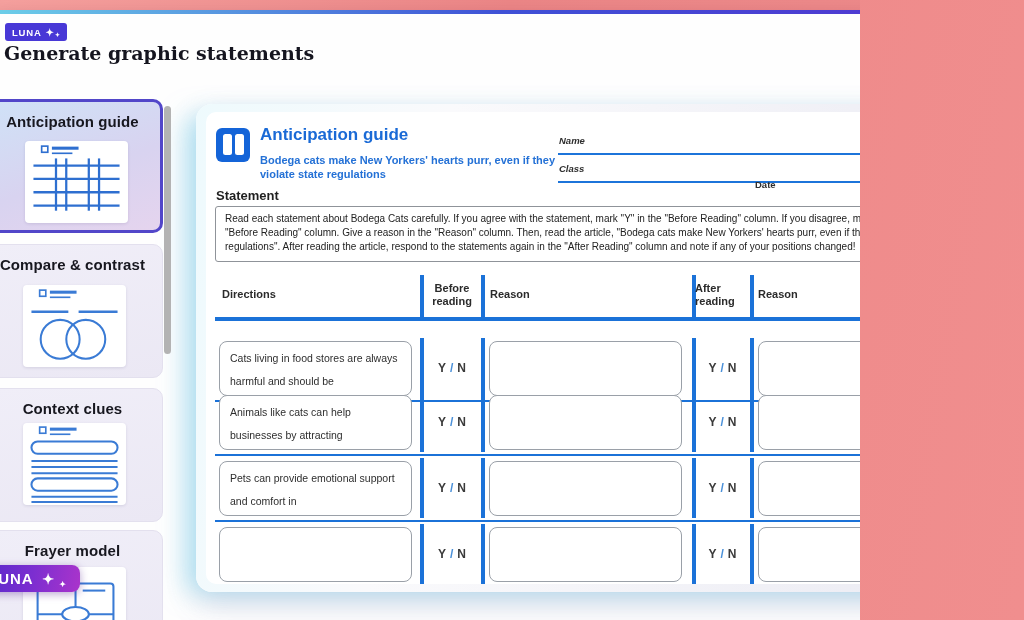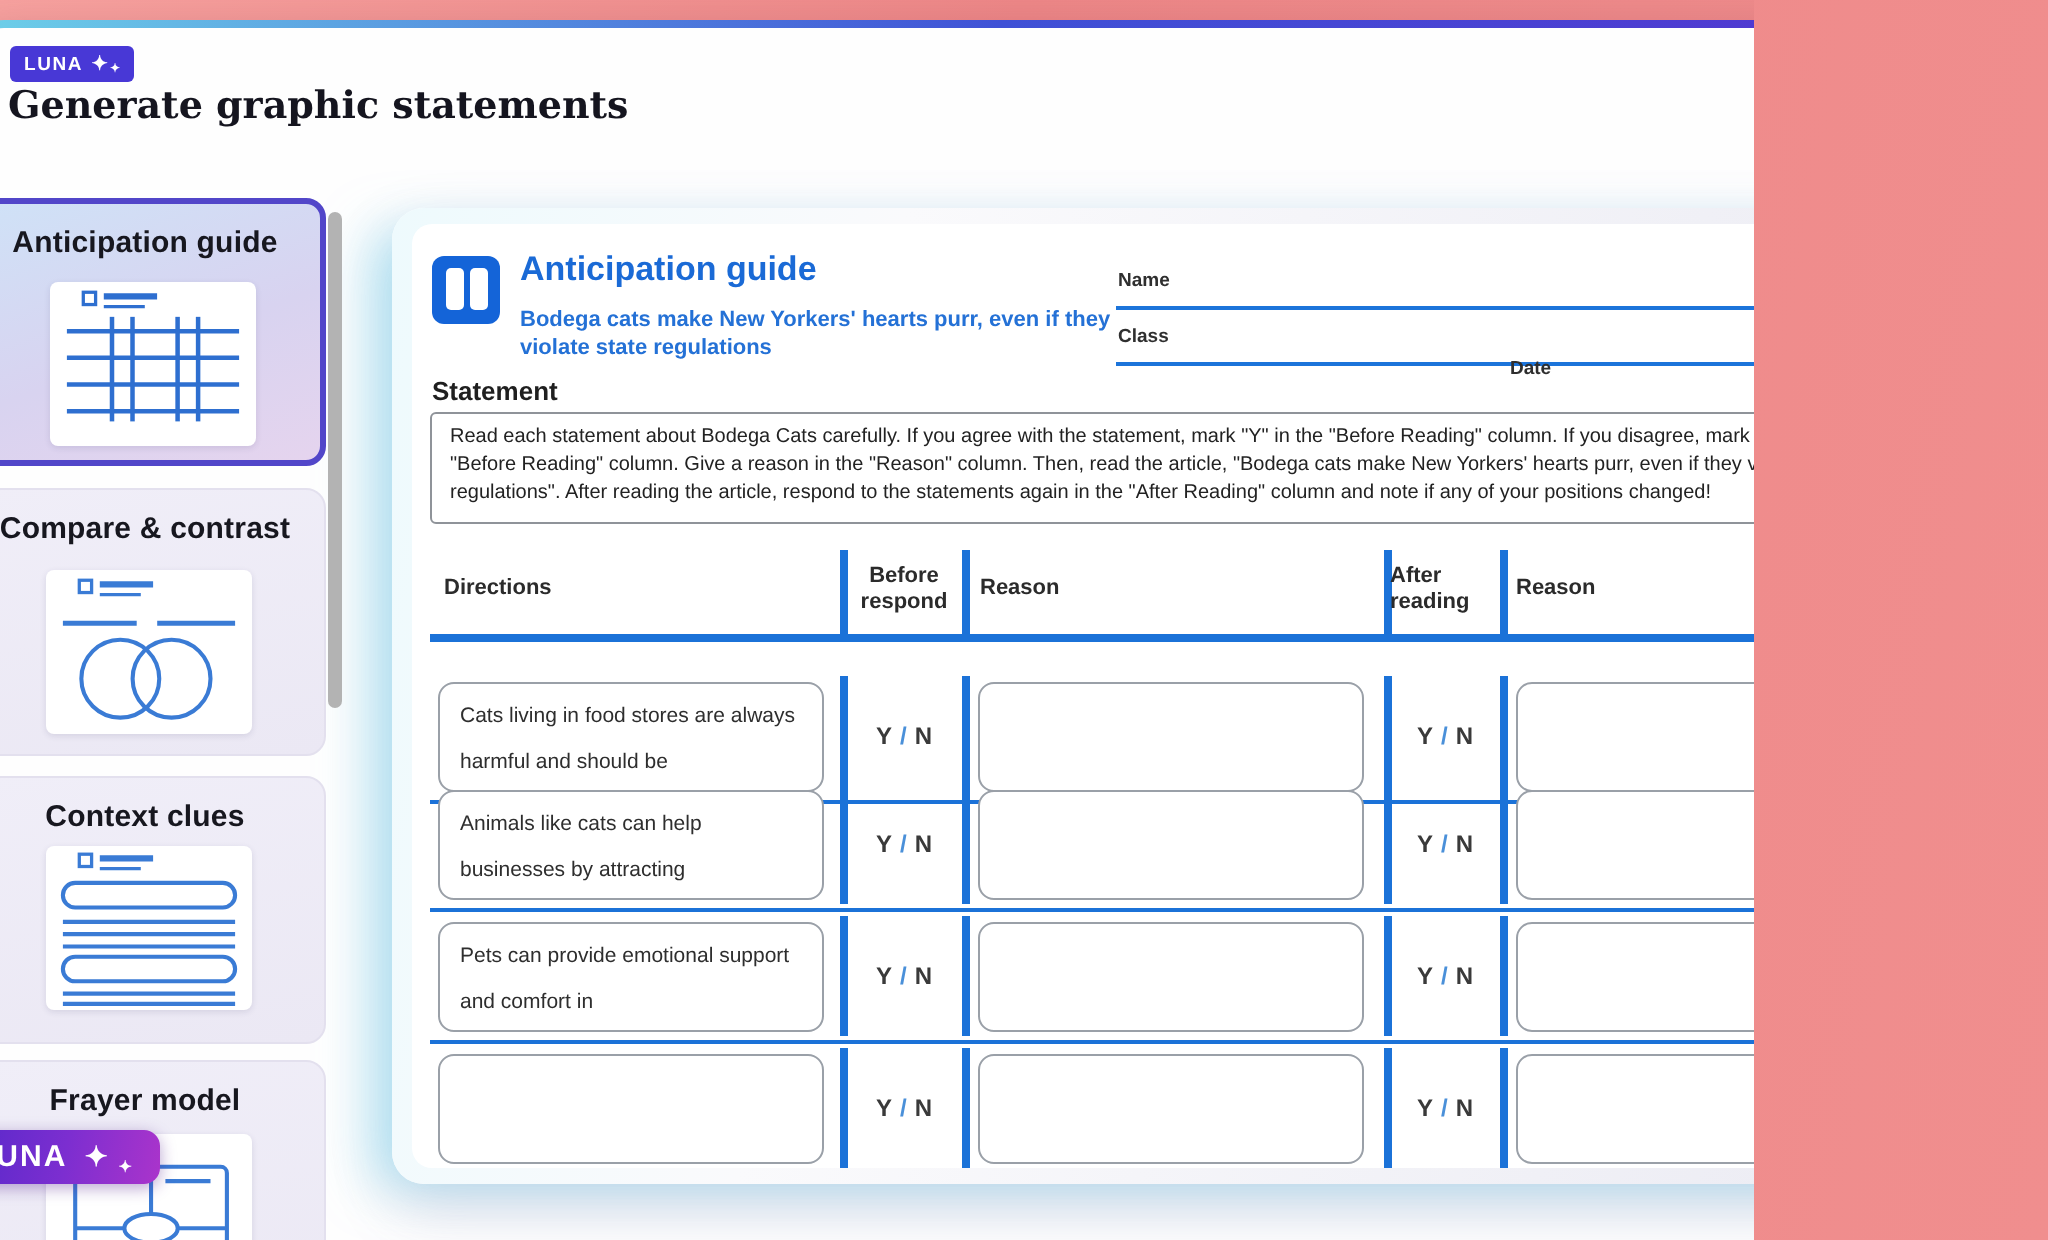--- a/index.html
+++ b/index.html
@@ -1,19 +1,19 @@
 <!DOCTYPE html>
 <html><head>
 <meta charset="utf-8">
 <style>
   html,body{margin:0;padding:0;}
   body{width:1024px;height:620px;overflow:hidden;
        font-family:"Liberation Sans",sans-serif;
        background:linear-gradient(100deg,#f8a3a0 0%,#ee8888 45%,#f08e8e 100%);}
-  #app{position:relative;width:860px;height:620px;overflow:hidden;padding-left:17px;}
+  #app{position:relative;width:860px;height:620px;overflow:hidden;}
 
   
   .modal-frame{position:absolute;left:-24px;top:10px;width:1009px;height:640px;
     border-radius:26px;
     background:linear-gradient(to right,#6ed3e9 0%,#3f51d6 52%,#5334d0 100%);
     box-shadow:0 6px 24px rgba(120,40,60,.25);}
   .modal-inner{position:absolute;left:4px;top:4px;right:4px;bottom:0;
     background:#fefefe;border-radius:22px 22px 0 0;}
 
   
@@ -60,21 +60,21 @@
 
   
   .ws-icon{position:absolute;left:10px;top:16px;width:34px;height:34px;background:#1464d8;border-radius:6px;}
   .ws-icon .bar{position:absolute;top:6px;width:9px;height:21px;background:#fff;border-radius:2.5px;}
   .ws-icon .b1{left:7px;} .ws-icon .b2{left:18.5px;}
   .ws-title{position:absolute;left:54px;top:13px;font-size:17px;font-weight:bold;color:#1a6ad6;}
   .ws-subtitle{position:absolute;left:54px;top:41px;width:312px;font-size:11px;font-weight:bold;
     color:#2471d6;line-height:14px;}
   .field{position:absolute;left:352px;width:392px;border-bottom:2px solid #1c74da;height:21px;}
   .field-name{top:20px;} .field-classdate{top:48px;}
-  .field .flabel{position:absolute;left:1px;top:3px;font-size:9.5px;font-weight:600;color:#2f2f2f;}
+  .field .flabel{position:absolute;left:1px;top:3px;font-size:9.5px;font-weight:600;color:#2f2f2f;font-style:italic;}
   .field .flabel2{position:absolute;left:197px;top:3px;font-size:9.5px;font-weight:600;color:#2f2f2f;margin-top:16px;}
 
   .dir-label{position:absolute;left:10px;top:76px;font-size:13px;font-weight:bold;color:#1f1f1f;}
   .dir-box{position:absolute;left:9px;top:94px;width:714px;height:44px;border:1px solid #8f9399;
     border-radius:3px;padding:5px 9px;font-size:10px;line-height:14px;color:#222;}
 
   
   .thead{position:absolute;left:0;top:160px;width:750px;height:49px;}
   .thead::after{content:"";position:absolute;left:9px;width:734px;bottom:0;height:4px;background:#1b72d8;}
   .hcell{position:absolute;top:0;height:45px;display:flex;align-items:center;
@@ -213,21 +213,21 @@
     </div>
 
     <div class="dir-label">Statement</div>
     <div class="dir-box">
       <span>Read each statement about Bodega Cats carefully. If you agree with the statement, mark "Y" in the "Before Reading" column. If you disagree, mark "N" in the "Before Reading" column. Give a reason in the "Reason" column. Then, read the article, "Bodega cats make New Yorkers' hearts purr, even if they violate state regulations". After reading the article, respond to the statements again in the "After Reading" column and note if any of your positions changed!</span>
     </div>
 
     <div class="thead">
       <div class="hcell h-stmt">Directions</div>
       <div class="vsep v1"></div>
-      <div class="hcell h-before">Before respond</div>
+      <div class="hcell h-before">Before reading</div>
       <div class="vsep v2"></div>
       <div class="hcell h-reason1">Reason</div>
       <div class="vsep v3"></div>
       <div class="hcell h-after">After reading</div>
       <div class="vsep v4"></div>
       <div class="hcell h-reason2">Reason</div>
     </div>
 
     <div class="trow" style="top:224px">
       <div class="cellbox stmt-box">

